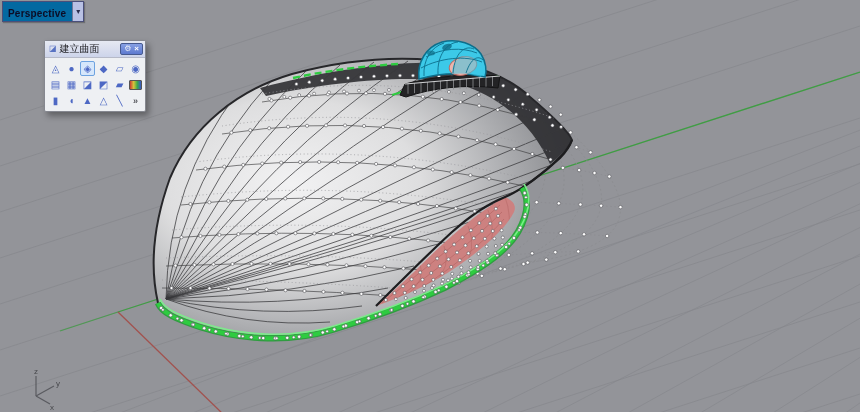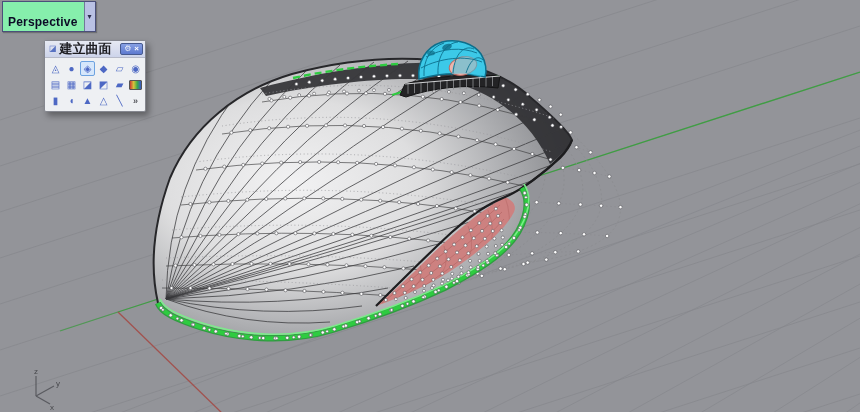--- a/index.html
+++ b/index.html
@@ -3,32 +3,32 @@
 <meta charset="utf-8">
 <style>
   html,body{margin:0;padding:0;background:#6b6c70;}
   #stage{position:relative;width:860px;height:412px;overflow:hidden;
          font-family:"Liberation Sans",sans-serif;background:#939499;}
   #scene{position:absolute;left:0;top:0;width:860px;height:412px;display:block;}
 
   
   .vp-label{position:absolute;left:2px;top:1px;display:inline-flex;align-items:stretch;
             border:1px solid #4a4f7a;box-shadow:1px 1px 1px rgba(0,0,0,.25);}
-  .vp-name{background:#86efac;color:#0c0c26;font-size:12px;font-weight:bold;
-           padding:13px 6px 2px 5px;letter-spacing:.2px;}
+  .vp-name{background:#0369a1;color:#0c0c26;font-size:10px;font-weight:bold;
+           padding:6px 6px 2px 5px;letter-spacing:.2px;}
   .vp-arrow{background:#b9c1e4;color:#2a2d4d;font-size:8px;display:flex;align-items:center;
             padding:0 3px;border-left:1px solid #707898;}
 
   
   .panel{position:absolute;left:44px;top:40px;width:100px;background:#eef0f3;
          border:1px solid #85878f;border-radius:2px;box-shadow:3px 4px 6px rgba(0,0,0,.35);}
   .panel-title{height:14px;display:flex;align-items:center;gap:3px;padding:1px 2px 1px 4px;
                background:linear-gradient(#e6e9f2,#cdd4ea);border-bottom:1px solid #b6bac8;}
   .panel-title .p-icon{color:#5872c2;font-size:8px;line-height:8px;}
-  .panel-title .p-text{font-size:13px;font-weight:bold;color:#1c1c20;flex:1;white-space:nowrap;}
+  .panel-title .p-text{font-size:10px;font-weight:normal;color:#1c1c20;flex:1;white-space:nowrap;}
   .p-sys{display:flex;align-items:center;gap:3px;background:linear-gradient(#87a0e4,#5d79cf);
          border:1px solid #46598f;border-radius:2px;padding:0 3px;height:10px;}
   .p-sys .gear{font-size:8px;line-height:8px;color:#e8ecf6;}
   .p-sys .closex{font-size:8px;line-height:8px;color:#ffffff;font-weight:bold;}
   .panel-body{padding:3px 2px 3px 3px;display:grid;grid-template-columns:repeat(6,15px);
               grid-auto-rows:15px;gap:1px;justify-content:center;}
   .tbtn{display:flex;align-items:center;justify-content:center;border:1px solid transparent;
         border-radius:2px;color:#4d68c4;font-size:10px;line-height:10px;cursor:default;}
   .tbtn.sel{background:#d6e7fb;border-color:#6ea3e0;}
   .tbtn.more{color:#55565c;font-size:9px;font-weight:bold;}

